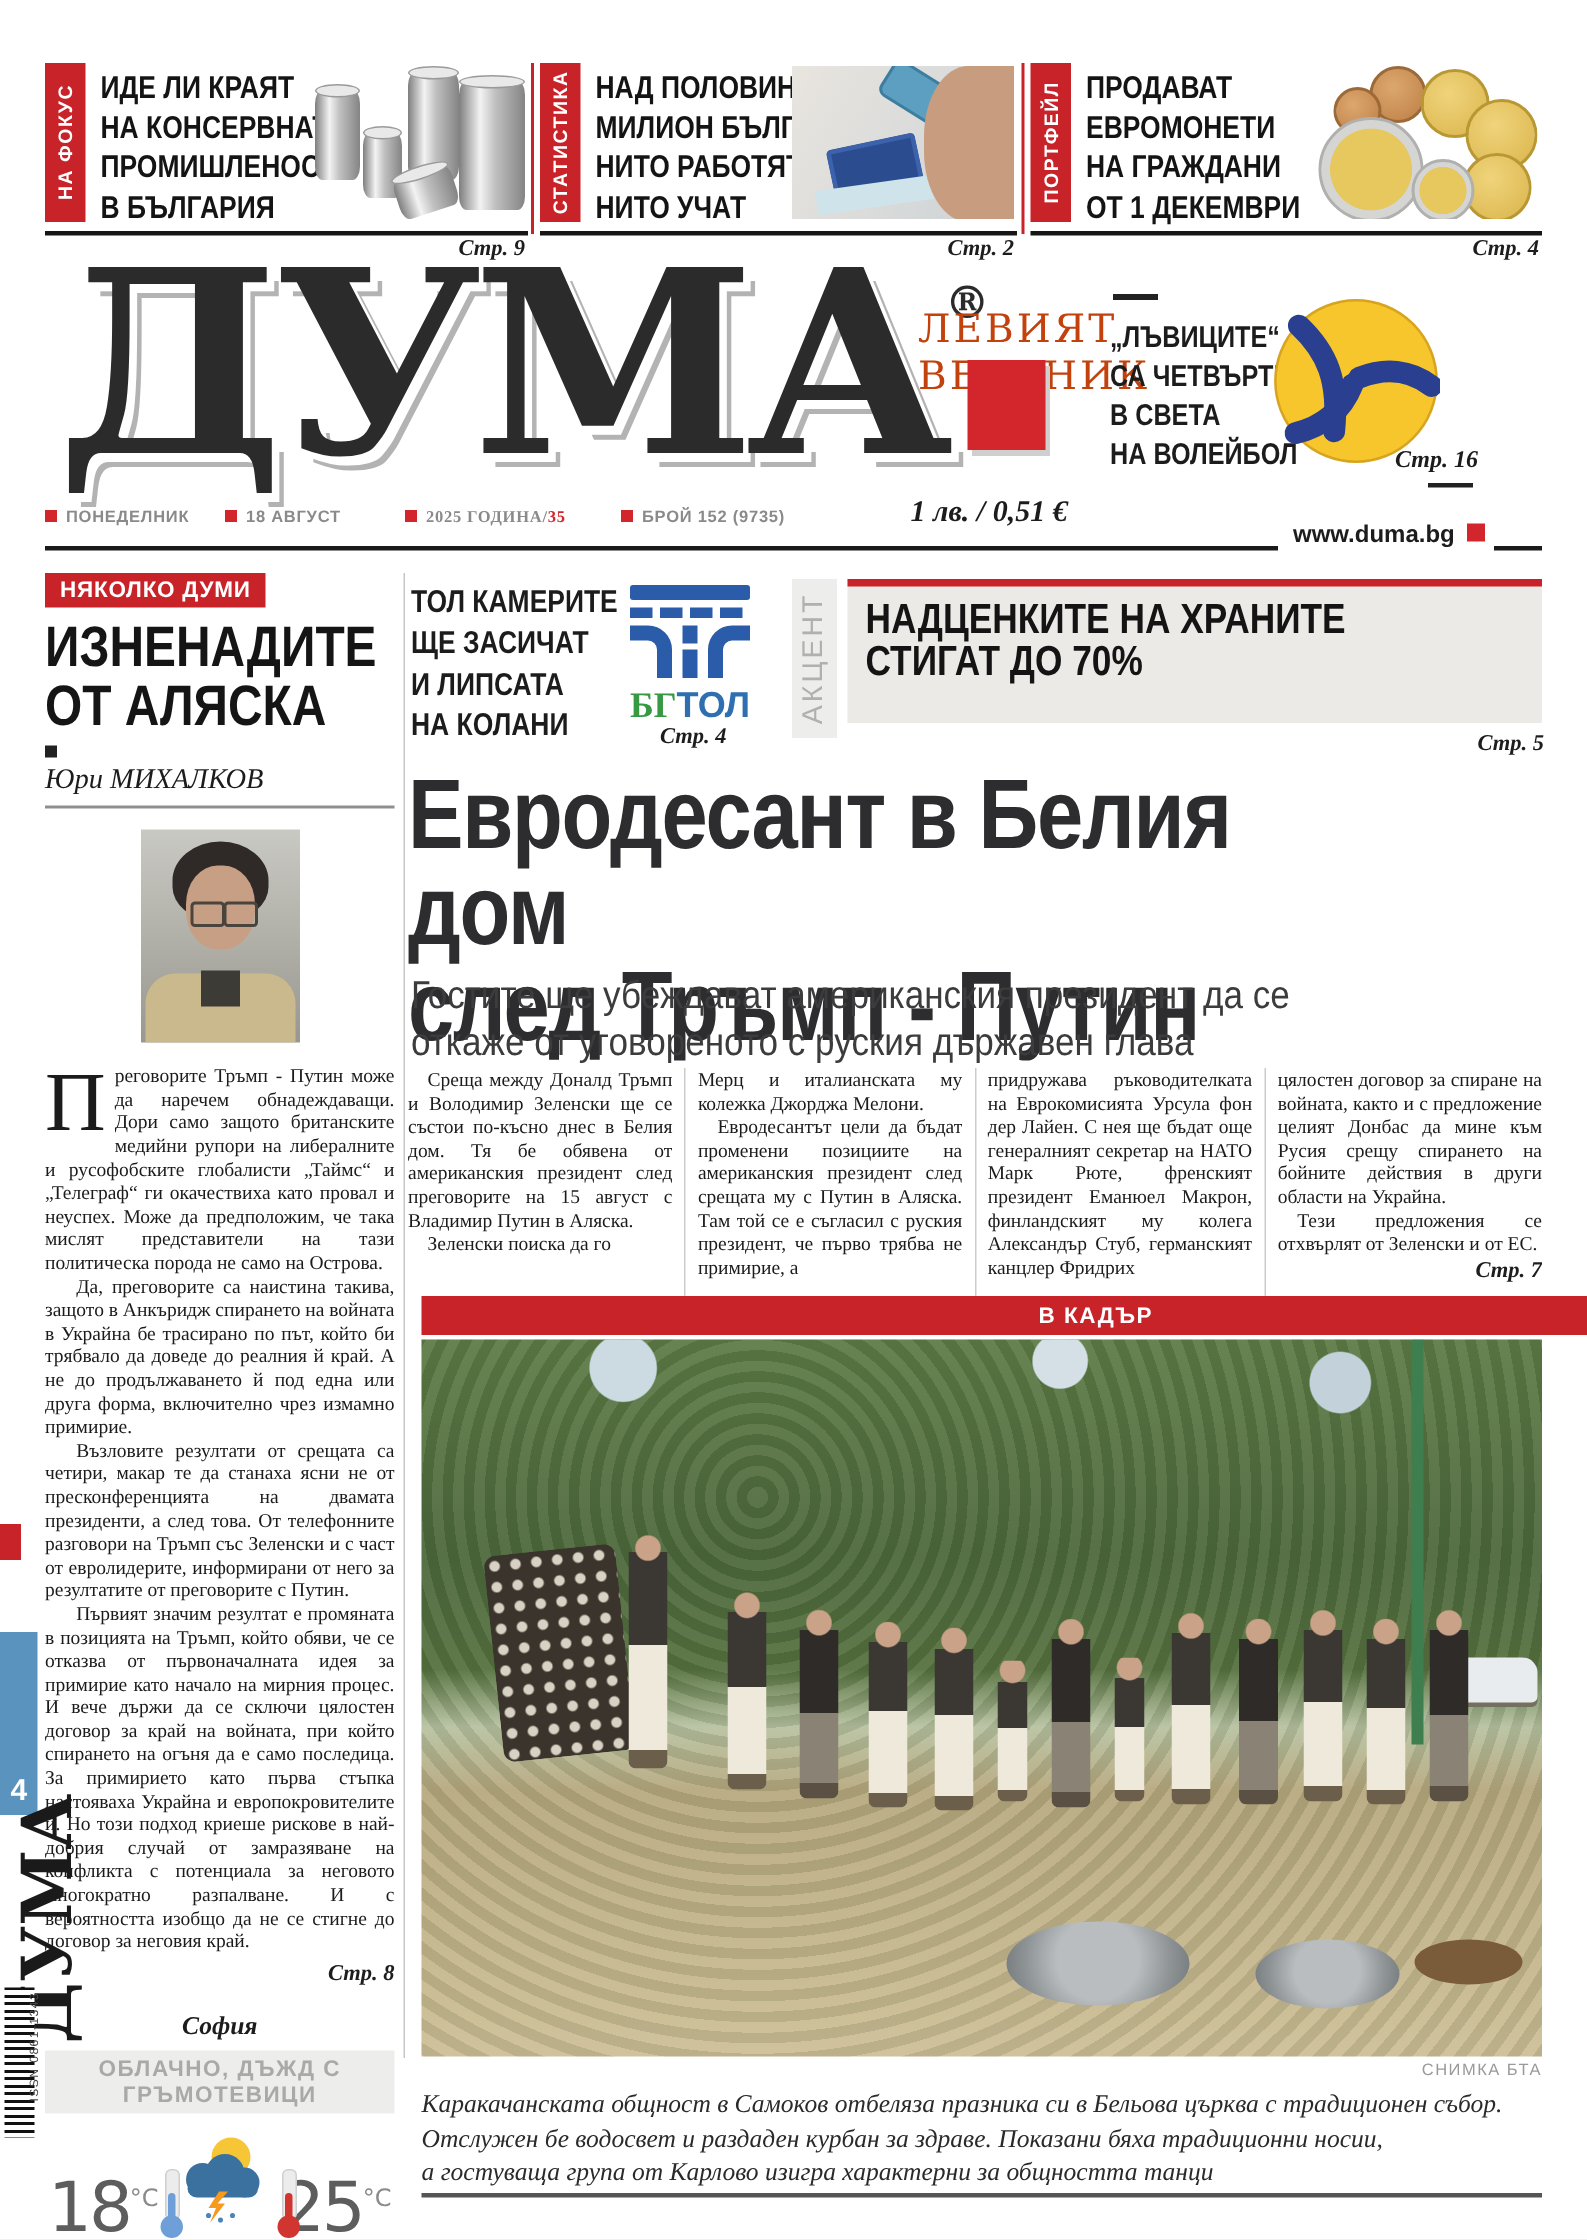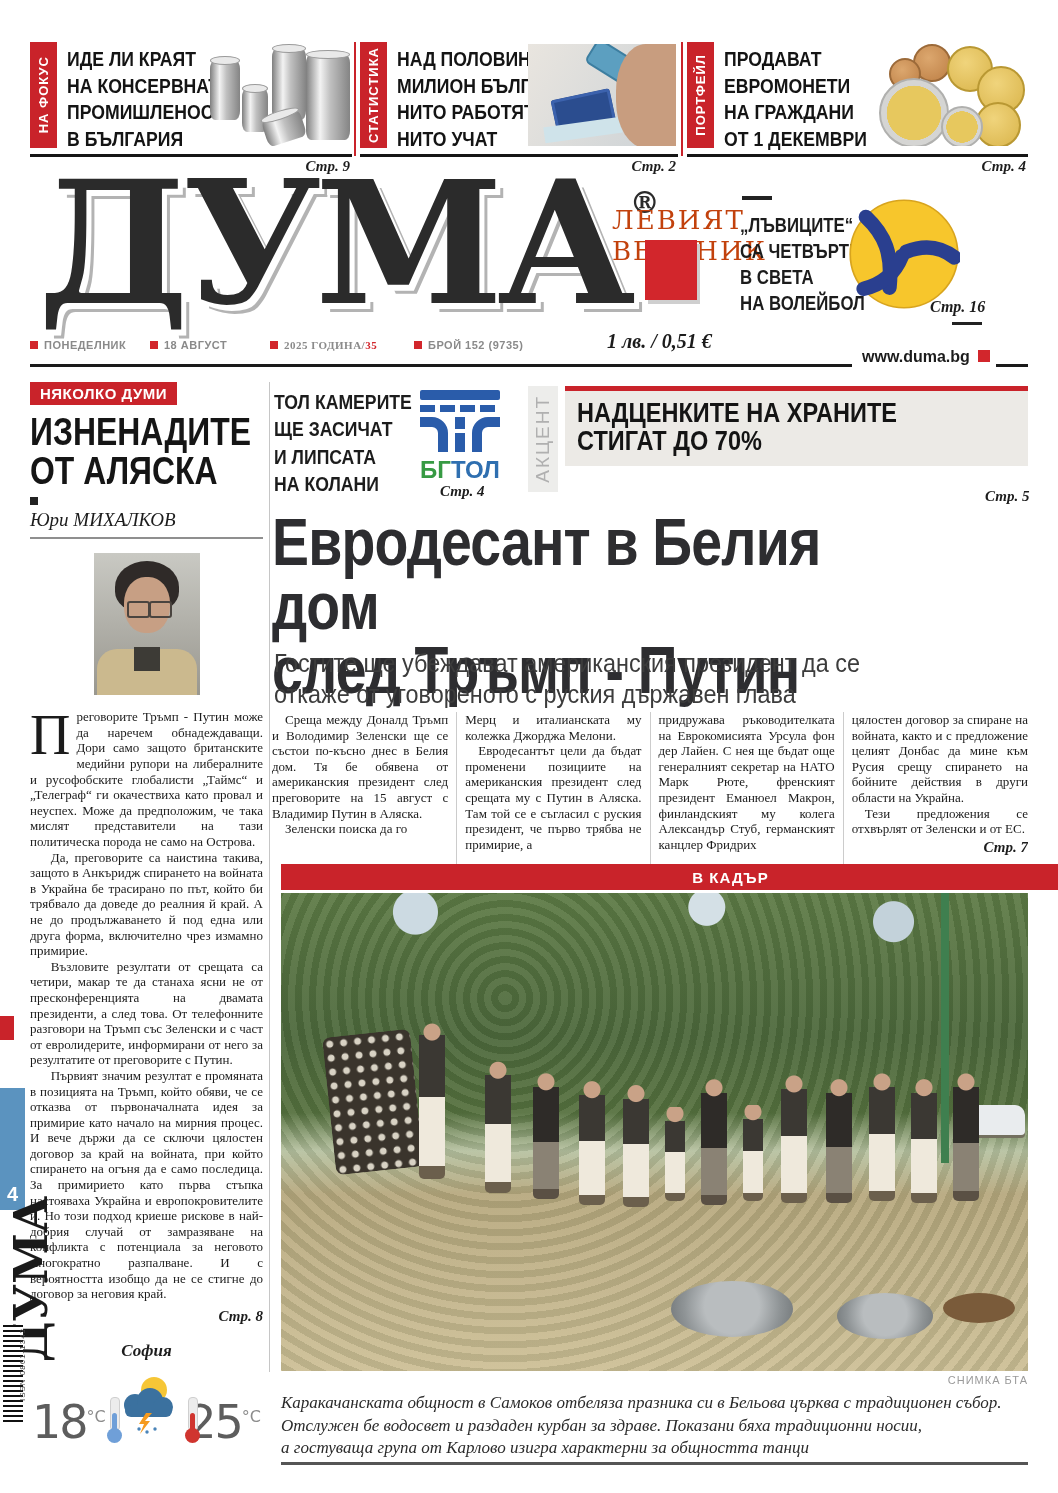--- a/index.html
+++ b/index.html
@@ -120,27 +120,27 @@
   .thermo.red .fill,.thermo.red .bulb{background:#d0352f;}
   .w-icon{margin-bottom:6px;}
 
   
   .main-vsep{position:absolute;left:269px;top:382px;width:1px;height:990px;background:#c6c6c6;}
 
   
   .toll-head{position:absolute;left:274px;top:388px;font:800 21px/1.3 "Liberation Sans",sans-serif;}
   .bgtoll{position:absolute;left:405px;top:388px;width:110px;text-align:center;}
   .bgtoll-text{font:800 24px "Liberation Sans",sans-serif;letter-spacing:0;}
-  .bgtoll-text .bg{color:#379a43;} .bgtoll-text .tol{color:#2f6fb0;}
+  .bgtoll-text .bg{color:#379a43;font-family:Liberation Serif, serif;} .bgtoll-text .tol{color:#2f6fb0;}
   .toll-page{position:absolute;left:440px;top:483px;}
   .accent-box{position:absolute;left:528px;top:386px;width:30px;height:106px;background:#ededeb;
         display:flex;align-items:center;justify-content:center;}
   .accent-box span{writing-mode:vertical-rl;transform:rotate(180deg);color:#b0b0b0;
         font:400 19px "Liberation Sans",sans-serif;letter-spacing:2px;}
-  .markup-box{position:absolute;left:565px;top:386px;width:463px;height:80px;background:#eceae6;
+  .markup-box{position:absolute;left:565px;top:386px;width:463px;height:96px;background:#eceae6;
         border-top:5px solid #c9232a;box-sizing:border-box;}
   .markup-head{font:800 28px/1 "Liberation Sans",sans-serif;margin:8px 0 6px 12px;color:#141414;}
   .markup-body{font:italic 15px/1.3 "Liberation Serif",serif;margin:0 14px;text-align:justify;
         text-indent:2em;color:#222;}
   .markup-page{position:absolute;left:985px;top:488px;}
 
   
   .main-head{position:absolute;left:272px;top:510px;font:800 66px/0.97 "Liberation Sans",sans-serif;
         letter-spacing:-1px;color:#2d2d30;}
   .main-sub{position:absolute;left:274px;top:648px;font:500 26px/1.18 "Liberation Sans",sans-serif;
@@ -300,20 +300,21 @@
       <p><span class="dropcap">П</span><span>реговорите Тръмп - Путин може да наречем обнадеждаващи. Дори само защото британските медийни рупори на либералните и русофобските глобалисти „Таймс“ и „Телеграф“ ги окачествиха като провал и неуспех. Може да предположим, че така мислят представители на тази политическа порода не само на Острова.</span></p>
       <p>Да, преговорите са наистина такива, защото в Анкъридж спирането на войната в Украйна бе трасирано по път, който би трябвало да доведе до реалния й край. А не до продължаването й под една или друга форма, включително чрез измамно примирие.</p>
       <p>Възловите резултати от срещата са четири, макар те да станаха ясни не от пресконференцията на двамата президенти, а след това. От телефонните разговори на Тръмп със Зеленски и с част от евролидерите, информирани от него за резултатите от преговорите с Путин.</p>
       <p>Първият значим резултат е промяната в позицията на Тръмп, който обяви, че се отказва от първоначалната идея за примирие като начало на мирния процес. И вече държи да се сключи цялостен договор за край на войната, при който спирането на огъня да е само последица. За примирието като първа стъпка настояваха Украйна и европокровителите й. Но този подход криеше рискове в най-добрия случай от замразяване на конфликта с потенциала за неговото многократно разпалване. И с вероятността изобщо да не се стигне до договор за неговия край.</p>
     </div>
     <div class="op-page pageref">Стр. 8</div>
 
     
     <div class="weather">
       <div class="w-city">София</div>
+      <div class="w-bar">ОБЛАЧНО, ДЪЖД С ГРЪМОТЕВИЦИ</div>
       <div class="w-row">
         <span class="w-temp"><span>18</span><sup>°C</sup></span>
         <span class="thermo blue">
             <span class="tube"></span>
             <span class="fill"></span>
             <span class="bulb"></span>
           </span>
         <span class="w-icon">
           <svg width="74" height="60" viewBox="0 0 74 60">
             <circle cx="44" cy="15" r="13" fill="#f6c636"></circle>

